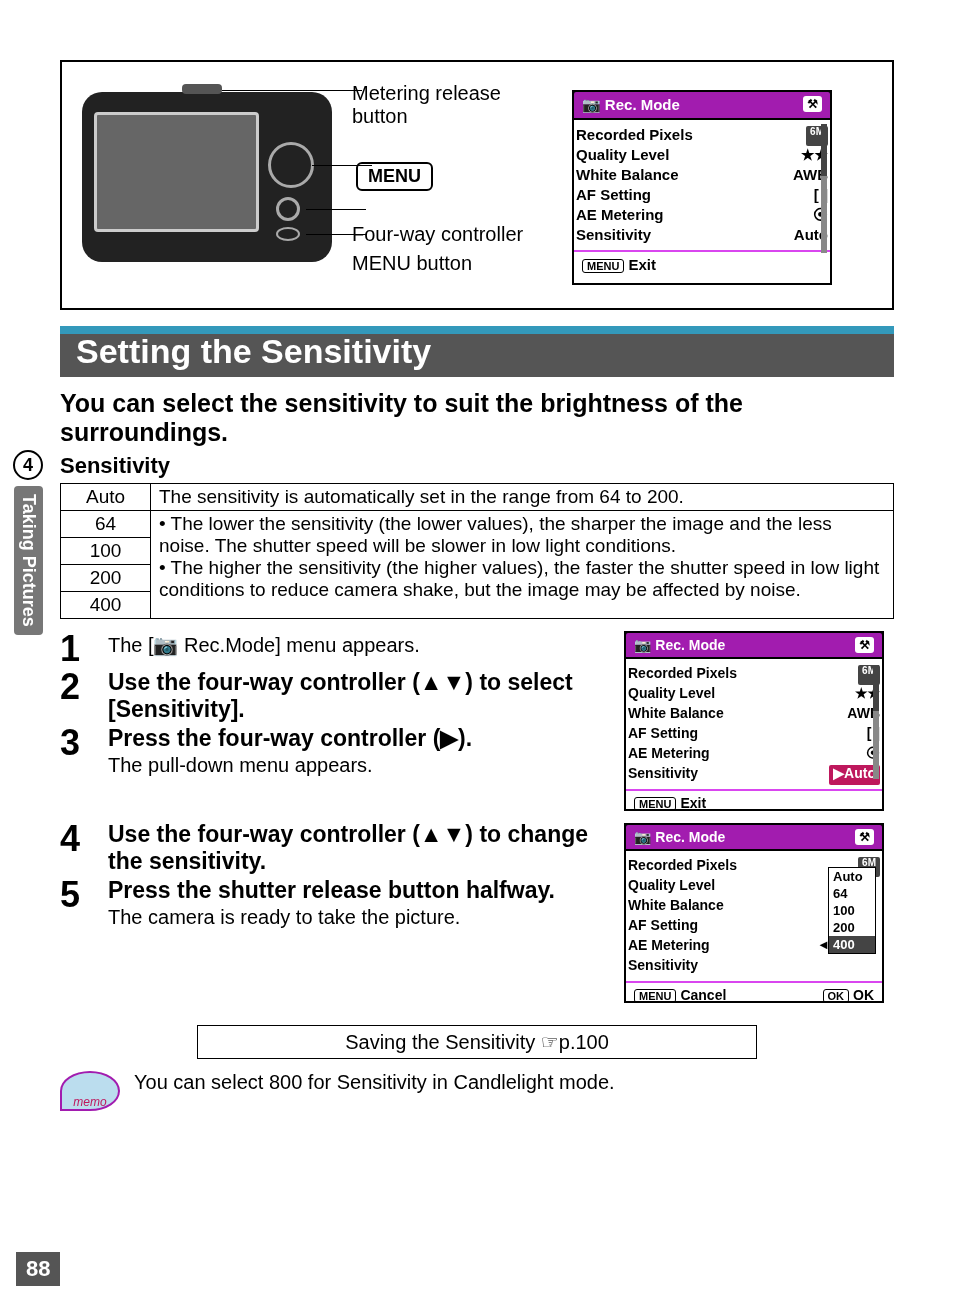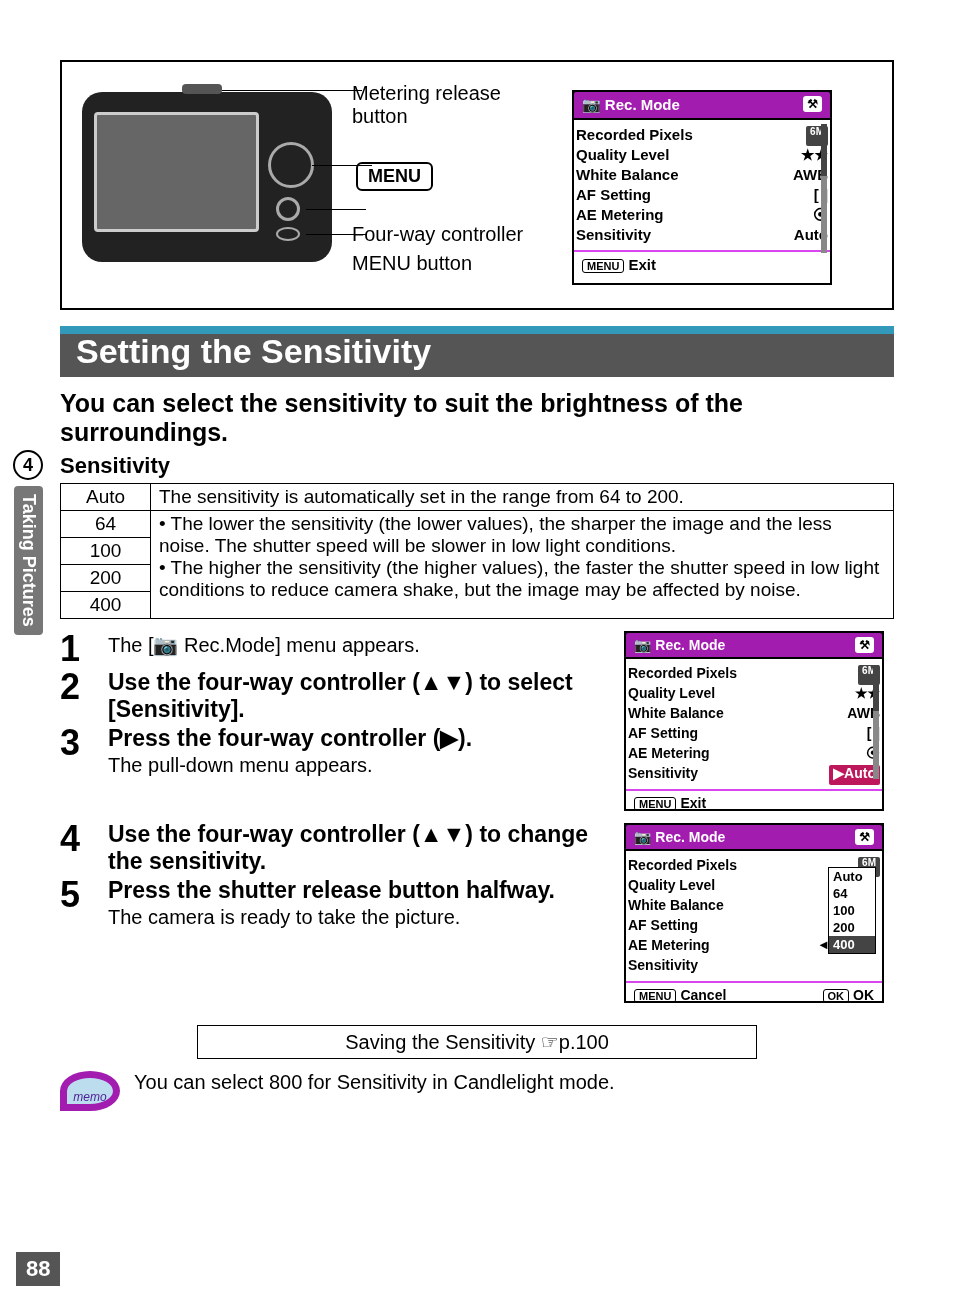--- a/index.html
+++ b/index.html
@@ -117,22 +117,22 @@
   .step-desc { font-size:20px; margin-top:2px; }
 
   .steps-right { float:right; width:270px; margin:2px 0 8px 10px; display:flex; flex-direction:column; gap:12px;}
 
   .save-note {
     border:1px solid #000; margin:14px auto 12px auto; width:560px; text-align:center; font-size:20px; padding:4px 18px;
   }
 
   .memo-row { display:flex; align-items:flex-start; gap:14px; margin-top:8px;}
   .memo-icon {
-    width:60px; height:40px; background:#bde; border-radius:50% 50% 50% 0; position:relative; border:7px solid #a21caf;
-    display:flex; align-items:flex-end; justify-content:center; font-size:12px; font-style:italic; color:#4c1d95;
+    width:60px; height:40px; background:#bde; border-radius:50% 50% 50% 0; position:relative; border:2px solid #a21caf;
+    display:flex; align-items:flex-end; justify-content:center; font-size:12px; font-style:italic; color:#be185d;
   }
   .memo-text { font-size:20px; flex:1; }
 
   
   .side-tab {
     position:absolute; left:10px; top:450px; width:36px; text-align:center;
   }
   .side-num {
     width:30px; height:30px; border:2px solid #000; border-radius:50%; background:#fff; color:#000; font-weight:bold; font-size:18px; line-height:26px; margin:0 auto 6px auto;
   }

